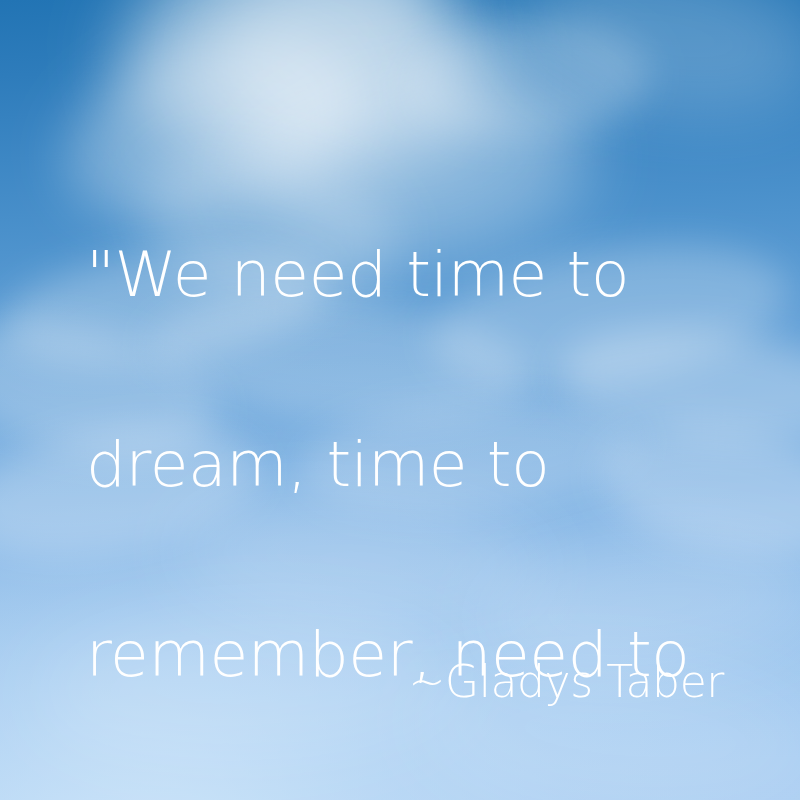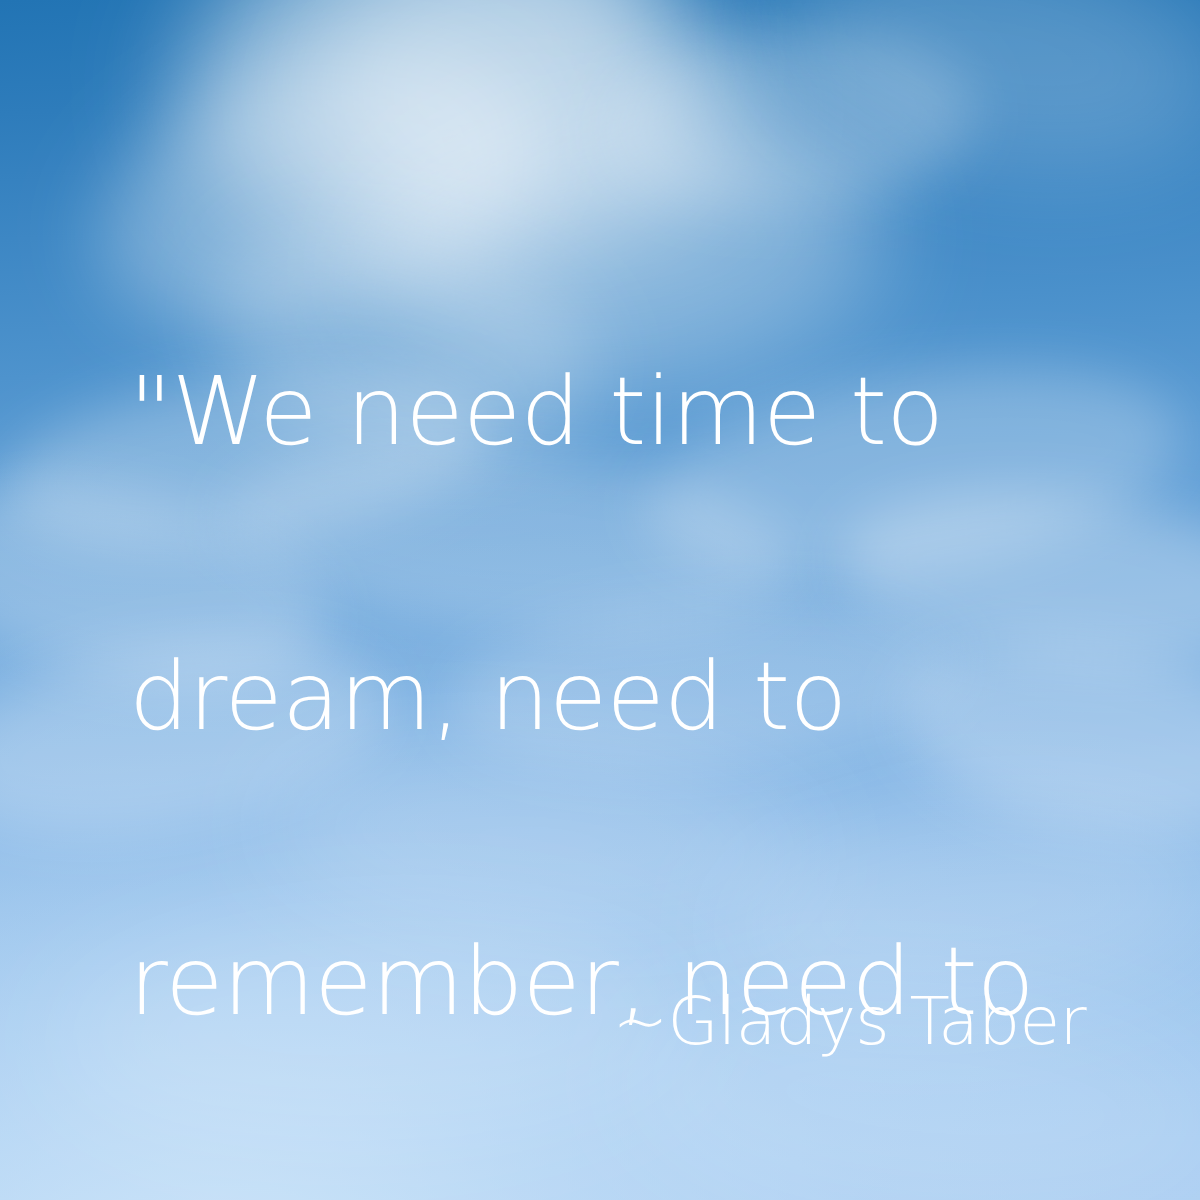--- a/index.html
+++ b/index.html
@@ -172,21 +172,21 @@
     <div class="cloud cloud-soft c16"></div>
     <div class="cloud cloud-soft c17"></div>
     <div class="cloud cloud-soft c18"></div>
     <div class="cloud cloud-soft c19"></div>
   </div>
 
   <div class="quote-layer">
 
     <div class="quote-body">
       <span class="quote-line">"We need time to</span>
-      <span class="quote-line">dream, need to</span>
+      <span class="quote-line">dream, time to</span>
       <span class="quote-line">remember, need to</span>
       <span class="quote-line">reach for the infinite.</span>
       
     </div>
 
     <div class="attribution">~Gladys Taber</div>
 
   </div>
 
 </div>

